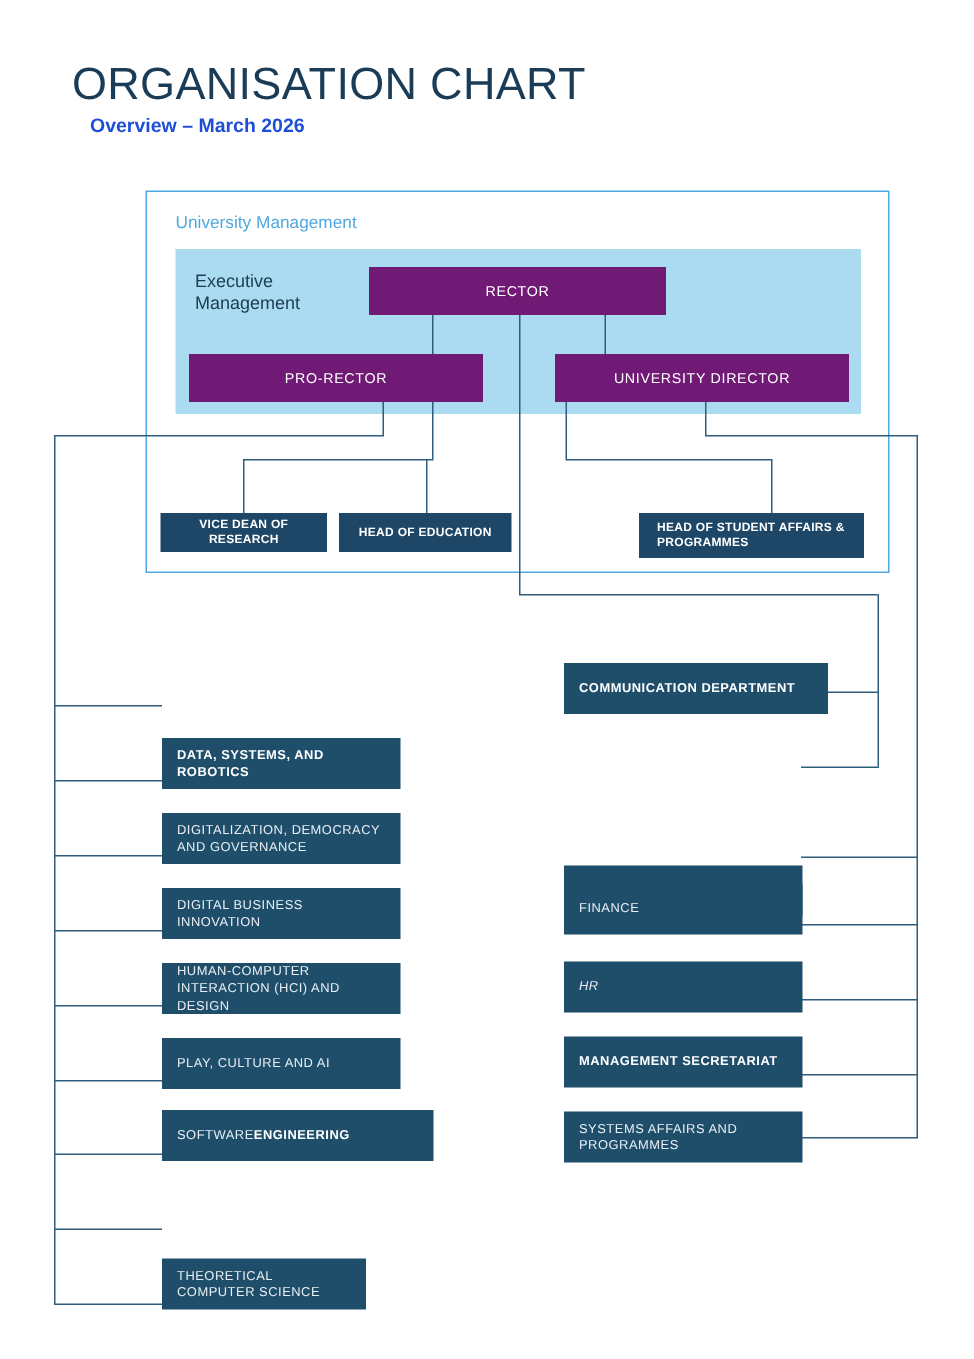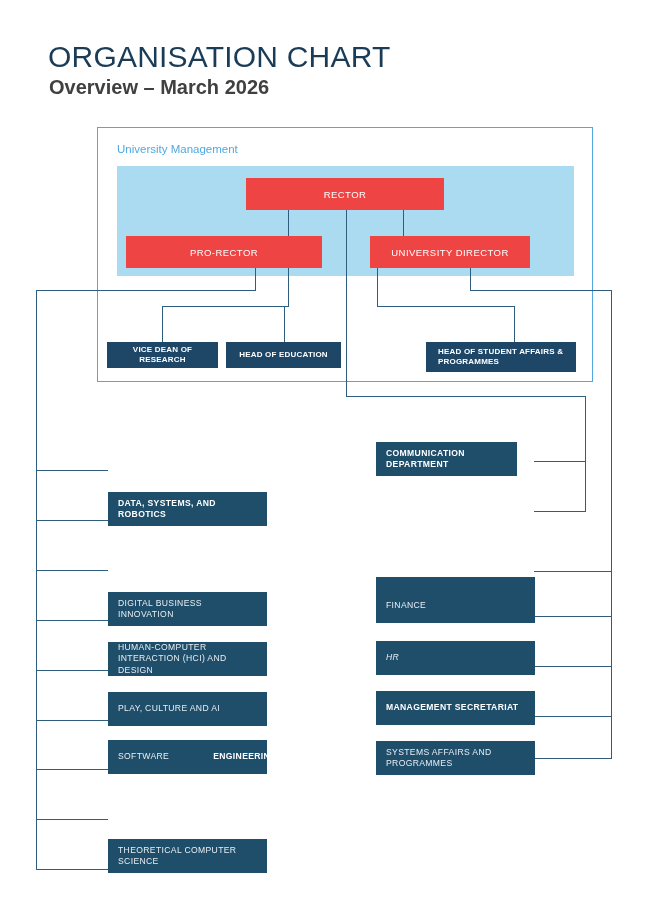--- a/index.html
+++ b/index.html
@@ -25,25 +25,25 @@
     left: 48px;
     top: 40px;
     font-size: 30px;
     font-weight: 400;
     color: #1b3c56;
     letter-spacing: 0.2px;
     white-space: nowrap;
   }
   .title-sub {
     position: absolute;
-    left: 49px;
+    left: 60px;
     top: 76px;
-    font-size: 20px;
+    font-size: 13px;
     font-weight: bold;
-    color: #404040;
+    color: #1d4ed8;
     white-space: nowrap;
   }
 
   
   .panel-outline {
     position: absolute;
     left: 97px;
     top: 127px;
     width: 496px;
     height: 255px;
@@ -80,21 +80,21 @@
   
   .box {
     position: absolute;
     box-sizing: border-box;
     color: #ffffff;
     display: flex;
     align-items: center;
     z-index: 5;
   }
   .box.exec {
-    background: #ef4444;
+    background: #701a75;
     justify-content: center;
     text-align: right;
     font-size: 9.5px;
     letter-spacing: 0.45px;
   }
   .box.mid {
     background: #1d4667;
     font-size: 8px;
     font-weight: bold;
     letter-spacing: 0.2px;
@@ -134,20 +134,21 @@
 <body>
 
 <div id="chart-root">
 
   <div class="title-main">ORGANISATION CHART</div>
   <div class="title-sub">Overview – March 2026</div>
 
   <div class="panel-outline"></div>
   <div class="panel-label">University Management</div>
   <div class="panel-fill"></div>
+  <div class="exec-label">Executive Management</div>
 
   <div class="ln v" style="left:288px; top:210px; height:32px;"></div>
   <div class="ln v" style="left:346px; top:210px; height:186px;"></div>
   <div class="ln v" style="left:403px; top:210px; height:32px;"></div>
 
   <div class="ln v" style="left:288px; top:268px; height:38px;"></div>
   <div class="ln h" style="left:162px; top:306px; width:127px;"></div>
   <div class="ln v" style="left:162px; top:306px; height:36px;"></div>
   <div class="ln v" style="left:284px; top:306px; height:36px;"></div>
 
@@ -161,55 +162,56 @@
 
   <div class="ln v" style="left:470px; top:268px; height:22px;"></div>
   <div class="ln h" style="left:470px; top:290px; width:142px;"></div>
   <div class="ln v" style="left:611px; top:290px; height:468px;"></div>
 
   <div class="ln h" style="left:346px; top:396px; width:239px;"></div>
   <div class="ln v" style="left:585px; top:396px; height:115px;"></div>
 
   <div class="box exec" style="left:246px; top:178px; width:198px; height:32px;">RECTOR</div>
   <div class="box exec" style="left:126px; top:236px; width:196px; height:32px;">PRO-RECTOR</div>
-  <div class="box exec" style="left:370px; top:236px; width:160px; height:32px;">UNIVERSITY DIRECTOR</div>
+  <div class="box exec" style="left:370px; top:236px; width:196px; height:32px;">UNIVERSITY DIRECTOR</div>
 
   <div class="box mid centered" style="left:107px; top:342px; width:111px; height:26px;">VICE DEAN OF RESEARCH</div>
   <div class="box mid centered" style="left:226px; top:342px; width:115px; height:26px;">HEAD OF EDUCATION</div>
   <div class="box mid" style="left:426px; top:342px; width:150px; height:30px;padding-left:12px;">HEAD OF STUDENT AFFAIRS &amp; PROGRAMMES</div>
 
   <div class="ln h" style="left:36px; top:470px; width:72px;"></div>
   <div class="ln h" style="left:36px; top:520px; width:72px;"></div>
   <div class="ln h" style="left:36px; top:570px; width:72px;"></div>
   <div class="ln h" style="left:36px; top:620px; width:72px;"></div>
   <div class="ln h" style="left:36px; top:670px; width:72px;"></div>
   <div class="ln h" style="left:36px; top:720px; width:72px;"></div>
   <div class="ln h" style="left:36px; top:769px; width:72px;"></div>
   <div class="ln h" style="left:36px; top:819px; width:72px;"></div>
   <div class="ln h" style="left:36px; top:869px; width:72px;"></div>
 
   <div class="box dept bold" style="left:108px; top:492px; width:159px; height:34px;">DATA, SYSTEMS, AND ROBOTICS</div>
+  <div class="box dept" style="left:108px; top:542px; width:159px; height:34px;">DIGITALIZATION, DEMOCRACY AND GOVERNANCE</div>
   <div class="box dept" style="left:108px; top:592px; width:159px; height:34px;">DIGITAL BUSINESS INNOVATION</div>
   <div class="box dept" style="left:108px; top:642px; width:159px; height:34px;">HUMAN-COMPUTER INTERACTION (HCI) AND DESIGN</div>
   <div class="box dept" style="left:108px; top:692px; width:159px; height:34px;">PLAY, CULTURE AND AI</div>
-  <div class="box dept" style="left:108px; top:740px; width:159px; height:34px;gap:44px;">
+  <div class="box dept" style="left:108px; top:740px; width:181px; height:34px;">
     <span>SOFTWARE </span>
       <b>ENGINEERING</b>
   </div>
-  <div class="box dept" style="left:108px; top:839px; width:159px; height:34px;">THEORETICAL COMPUTER SCIENCE</div>
+  <div class="box dept" style="left:108px; top:839px; width:136px; height:34px;">THEORETICAL COMPUTER SCIENCE</div>
 
   <div class="ln h" style="left:534px; top:461px; width:52px;"></div>
   <div class="ln h" style="left:534px; top:511px; width:52px;"></div>
 
   <div class="ln h" style="left:534px; top:571px; width:78px;"></div>
   <div class="ln h" style="left:534px; top:616px; width:78px;"></div>
   <div class="ln h" style="left:534px; top:666px; width:78px;"></div>
   <div class="ln h" style="left:534px; top:716px; width:78px;"></div>
   <div class="ln h" style="left:534px; top:758px; width:78px;"></div>
 
-  <div class="box dept bold" style="left:376px; top:442px; width:141px; height:34px;">COMMUNICATION DEPARTMENT</div>
+  <div class="box dept bold" style="left:376px; top:442px; width:176px; height:34px;">COMMUNICATION DEPARTMENT</div>
   <div class="box dept bold" style="left:376px; top:544px; width:159px; height:34px;margin-top:33px;">FACILITIES MANAGEMENT</div>
   <div class="box dept" style="left:376px; top:589px; width:159px; height:34px;">FINANCE</div>
   <div class="box dept" style="left:376px; top:641px; width:159px; height:34px;font-style:italic;">HR</div>
   <div class="box dept bold" style="left:376px; top:691px; width:159px; height:34px;">MANAGEMENT SECRETARIAT</div>
   <div class="box dept" style="left:376px; top:741px; width:159px; height:34px;">SYSTEMS AFFAIRS AND PROGRAMMES</div>
 
 </div>
 
 </body></html>

